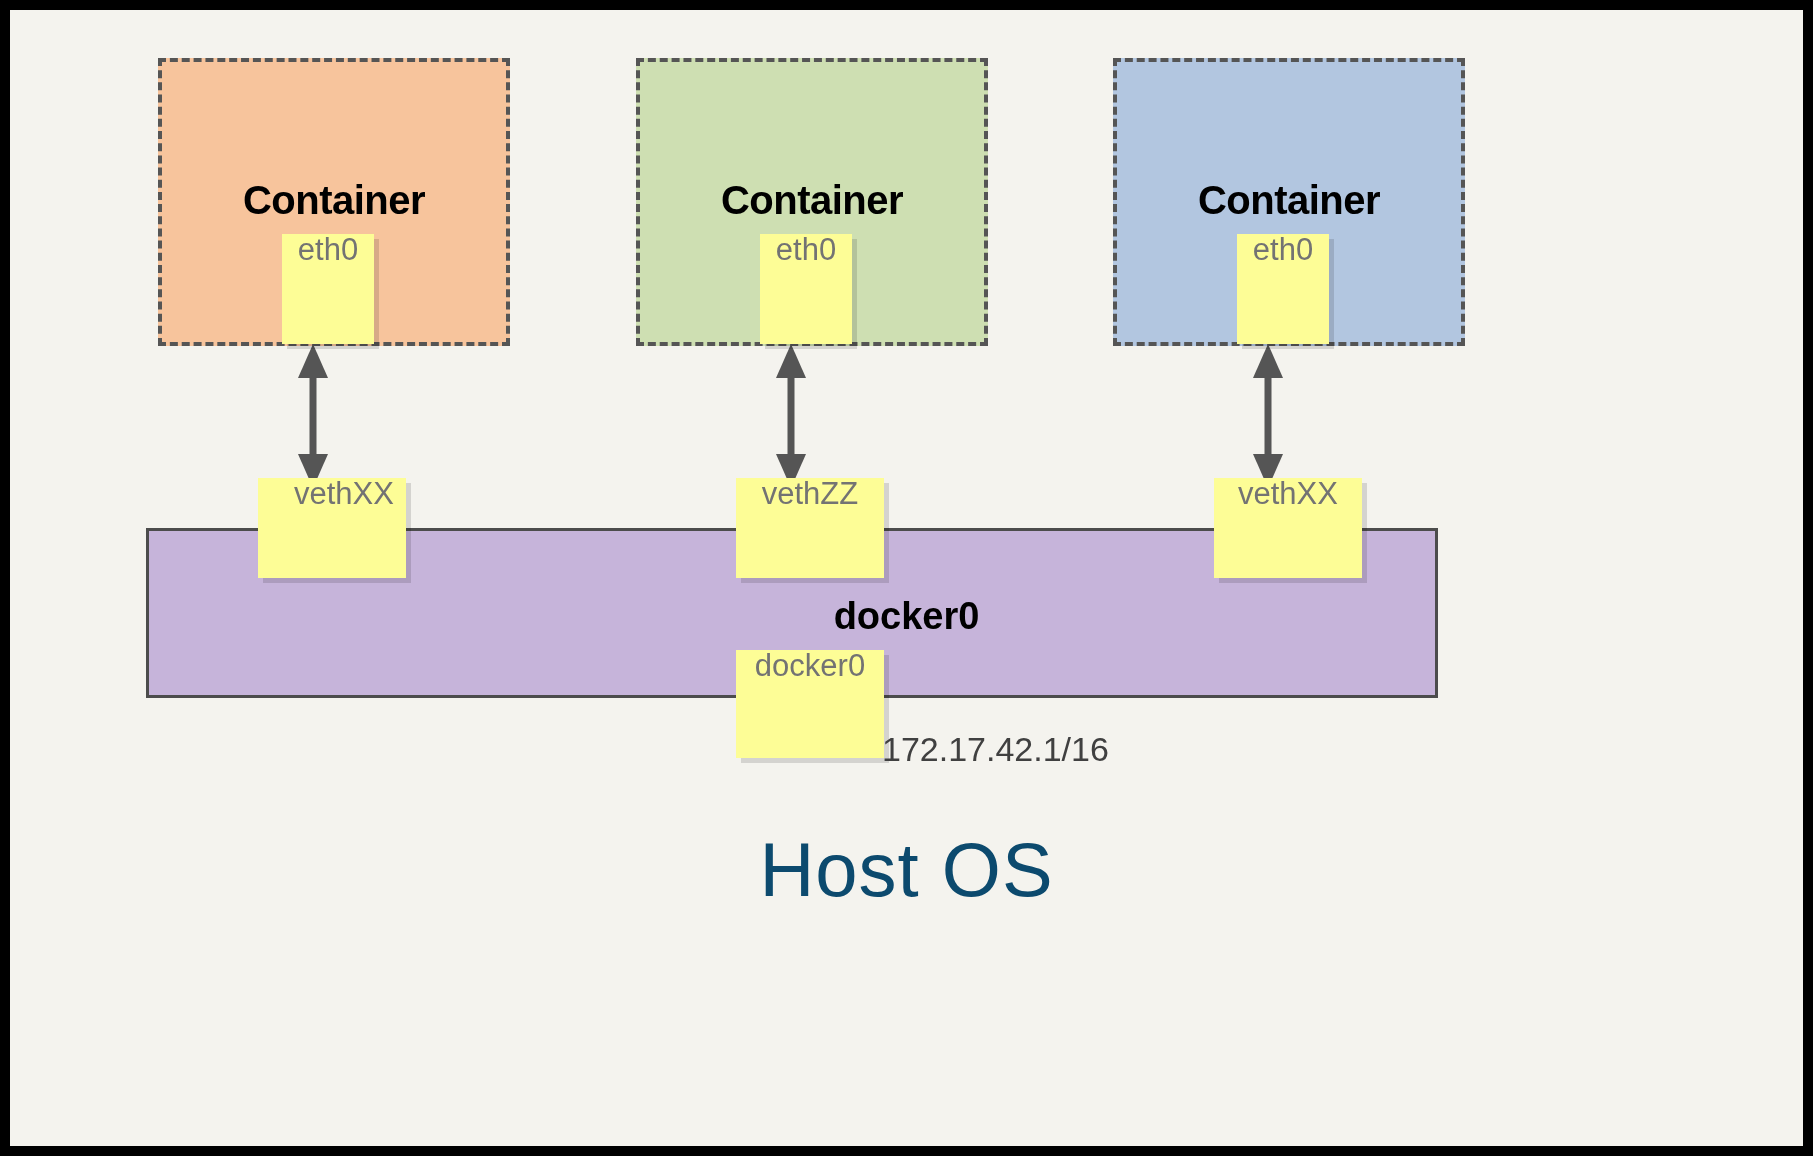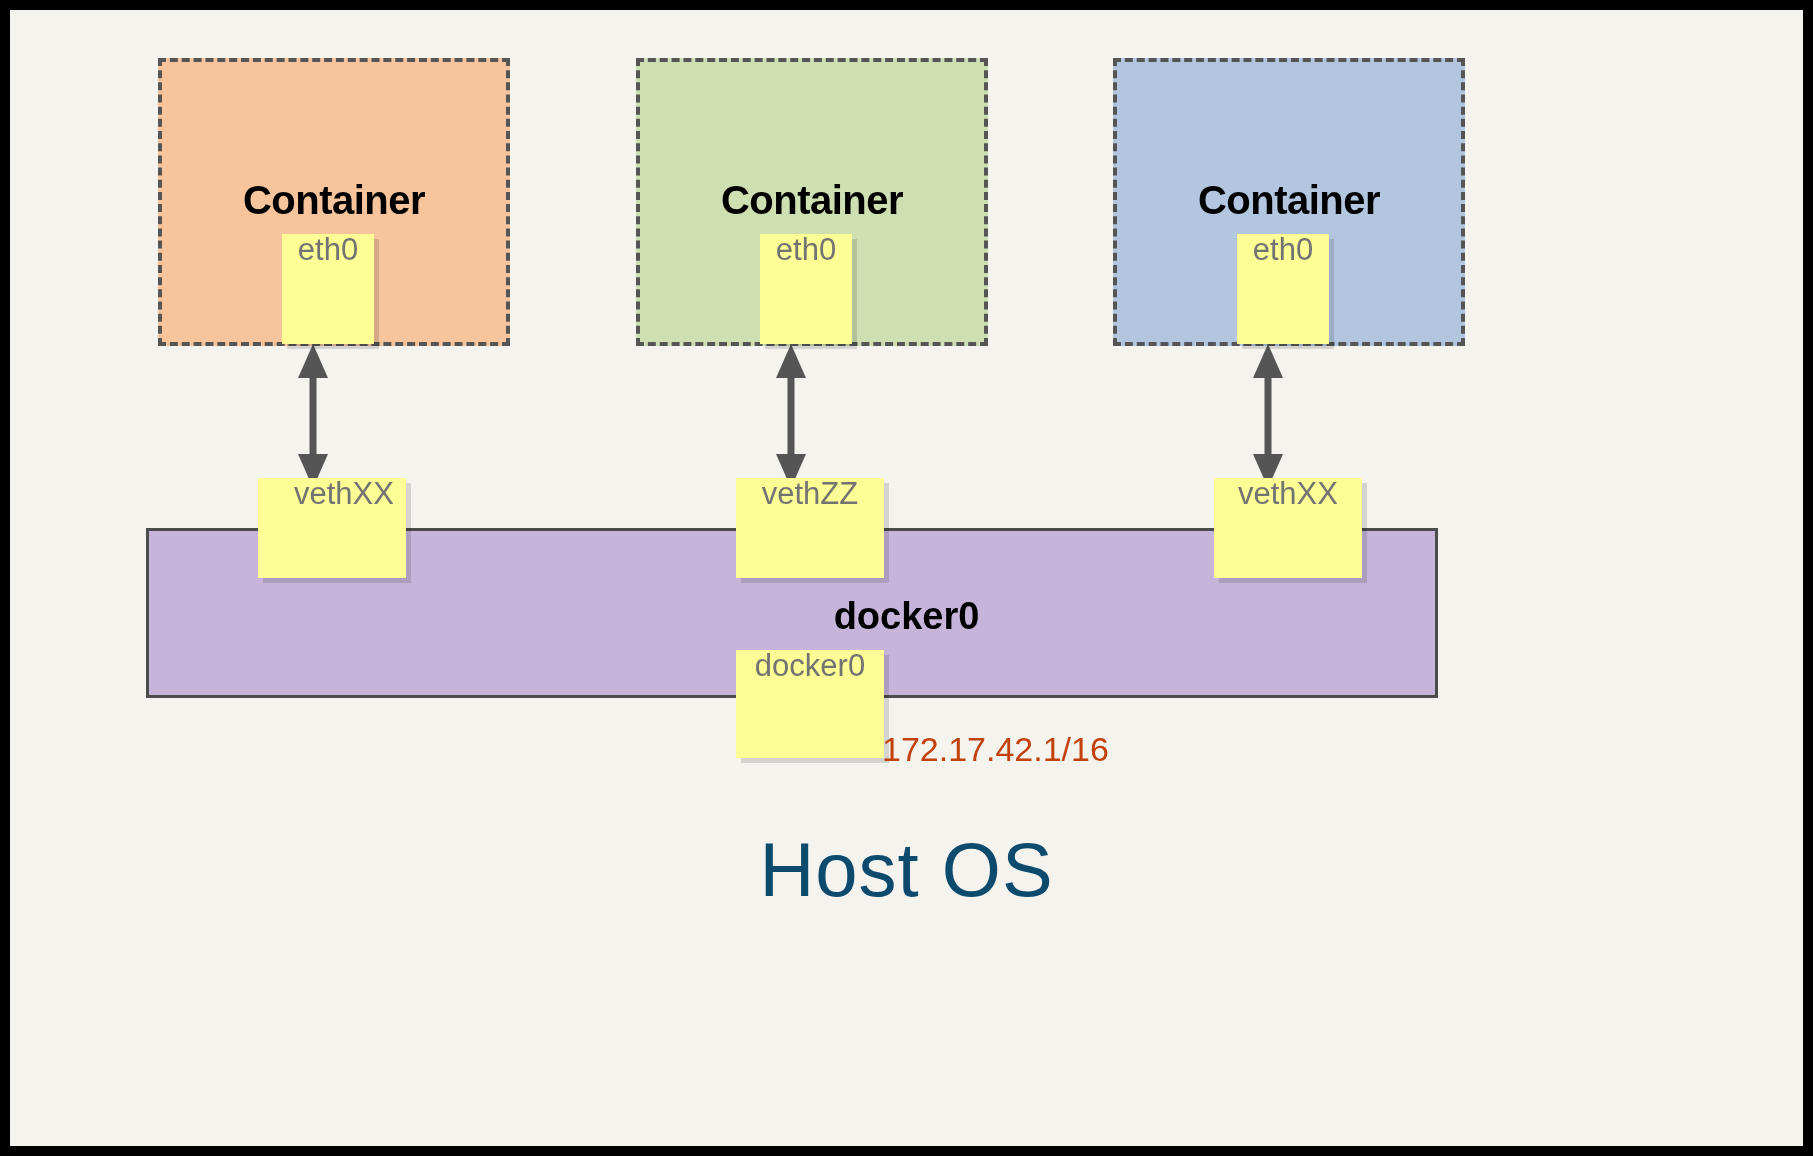--- a/index.html
+++ b/index.html
@@ -138,21 +138,21 @@
     height: 108px;
     left: 710px;
     top: 640px;
   }
 
   #docker0-ip-label {
     position: absolute;
     left: 872px;
     top: 722px;
     font-size: 34px;
-    color: #c2410c;
+    color: #404040;
     z-index: 6;
     line-height: 1;
     white-space: nowrap;
   }
 
   
   #host-os-label {
     position: absolute;
     left: 0;
     right: 0;

